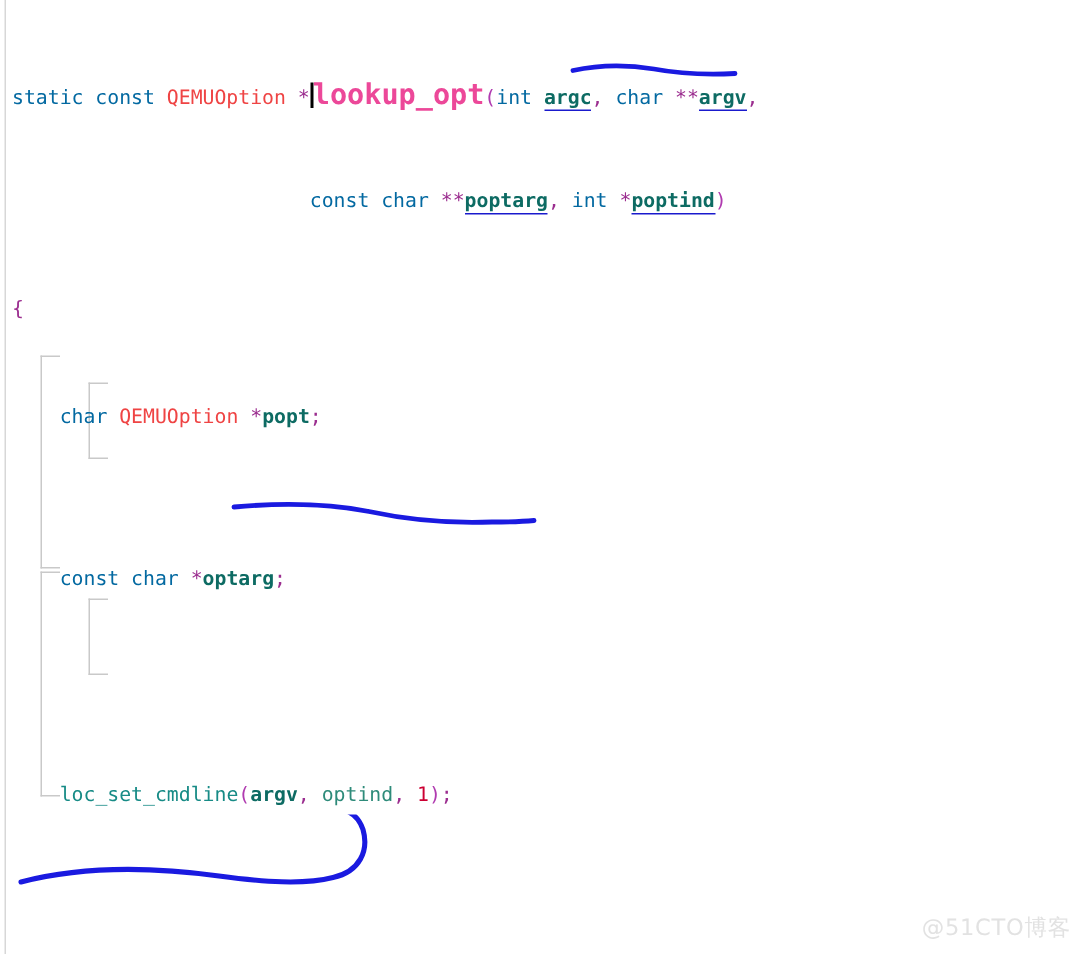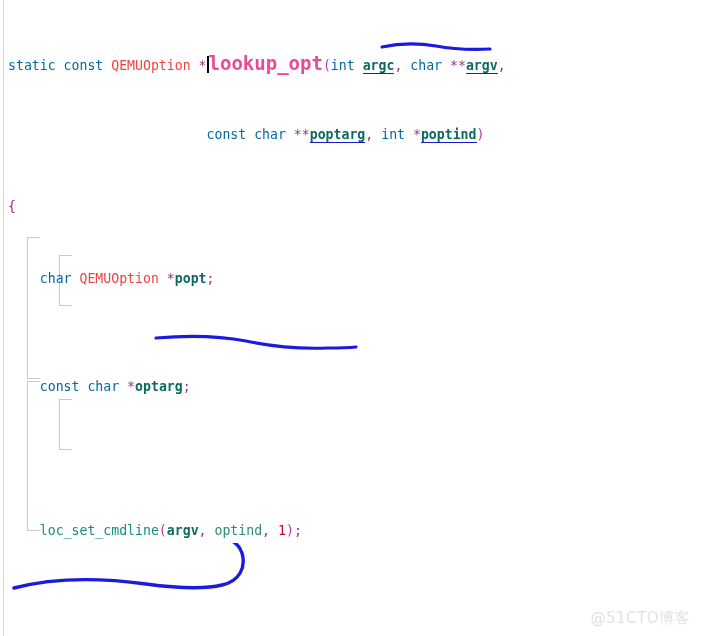--- a/index.html
+++ b/index.html
@@ -73,21 +73,21 @@
     border-bottom: 1px solid #c9c9c9;
     border-right: none;
     pointer-events: none;
   }
 
   
   .ink { position: absolute; pointer-events: none; }
 
   .watermark {
     position: absolute;
-    right: 24px;
+    right: 0;
     bottom: 8px;
     color: #e2e2e2;
     font-family: "DejaVu Sans", "Liberation Sans", sans-serif;
     font-size: 15px;
     letter-spacing: 0.5px;
     user-select: none;
   }
 </style>
 </head>
 <body>

